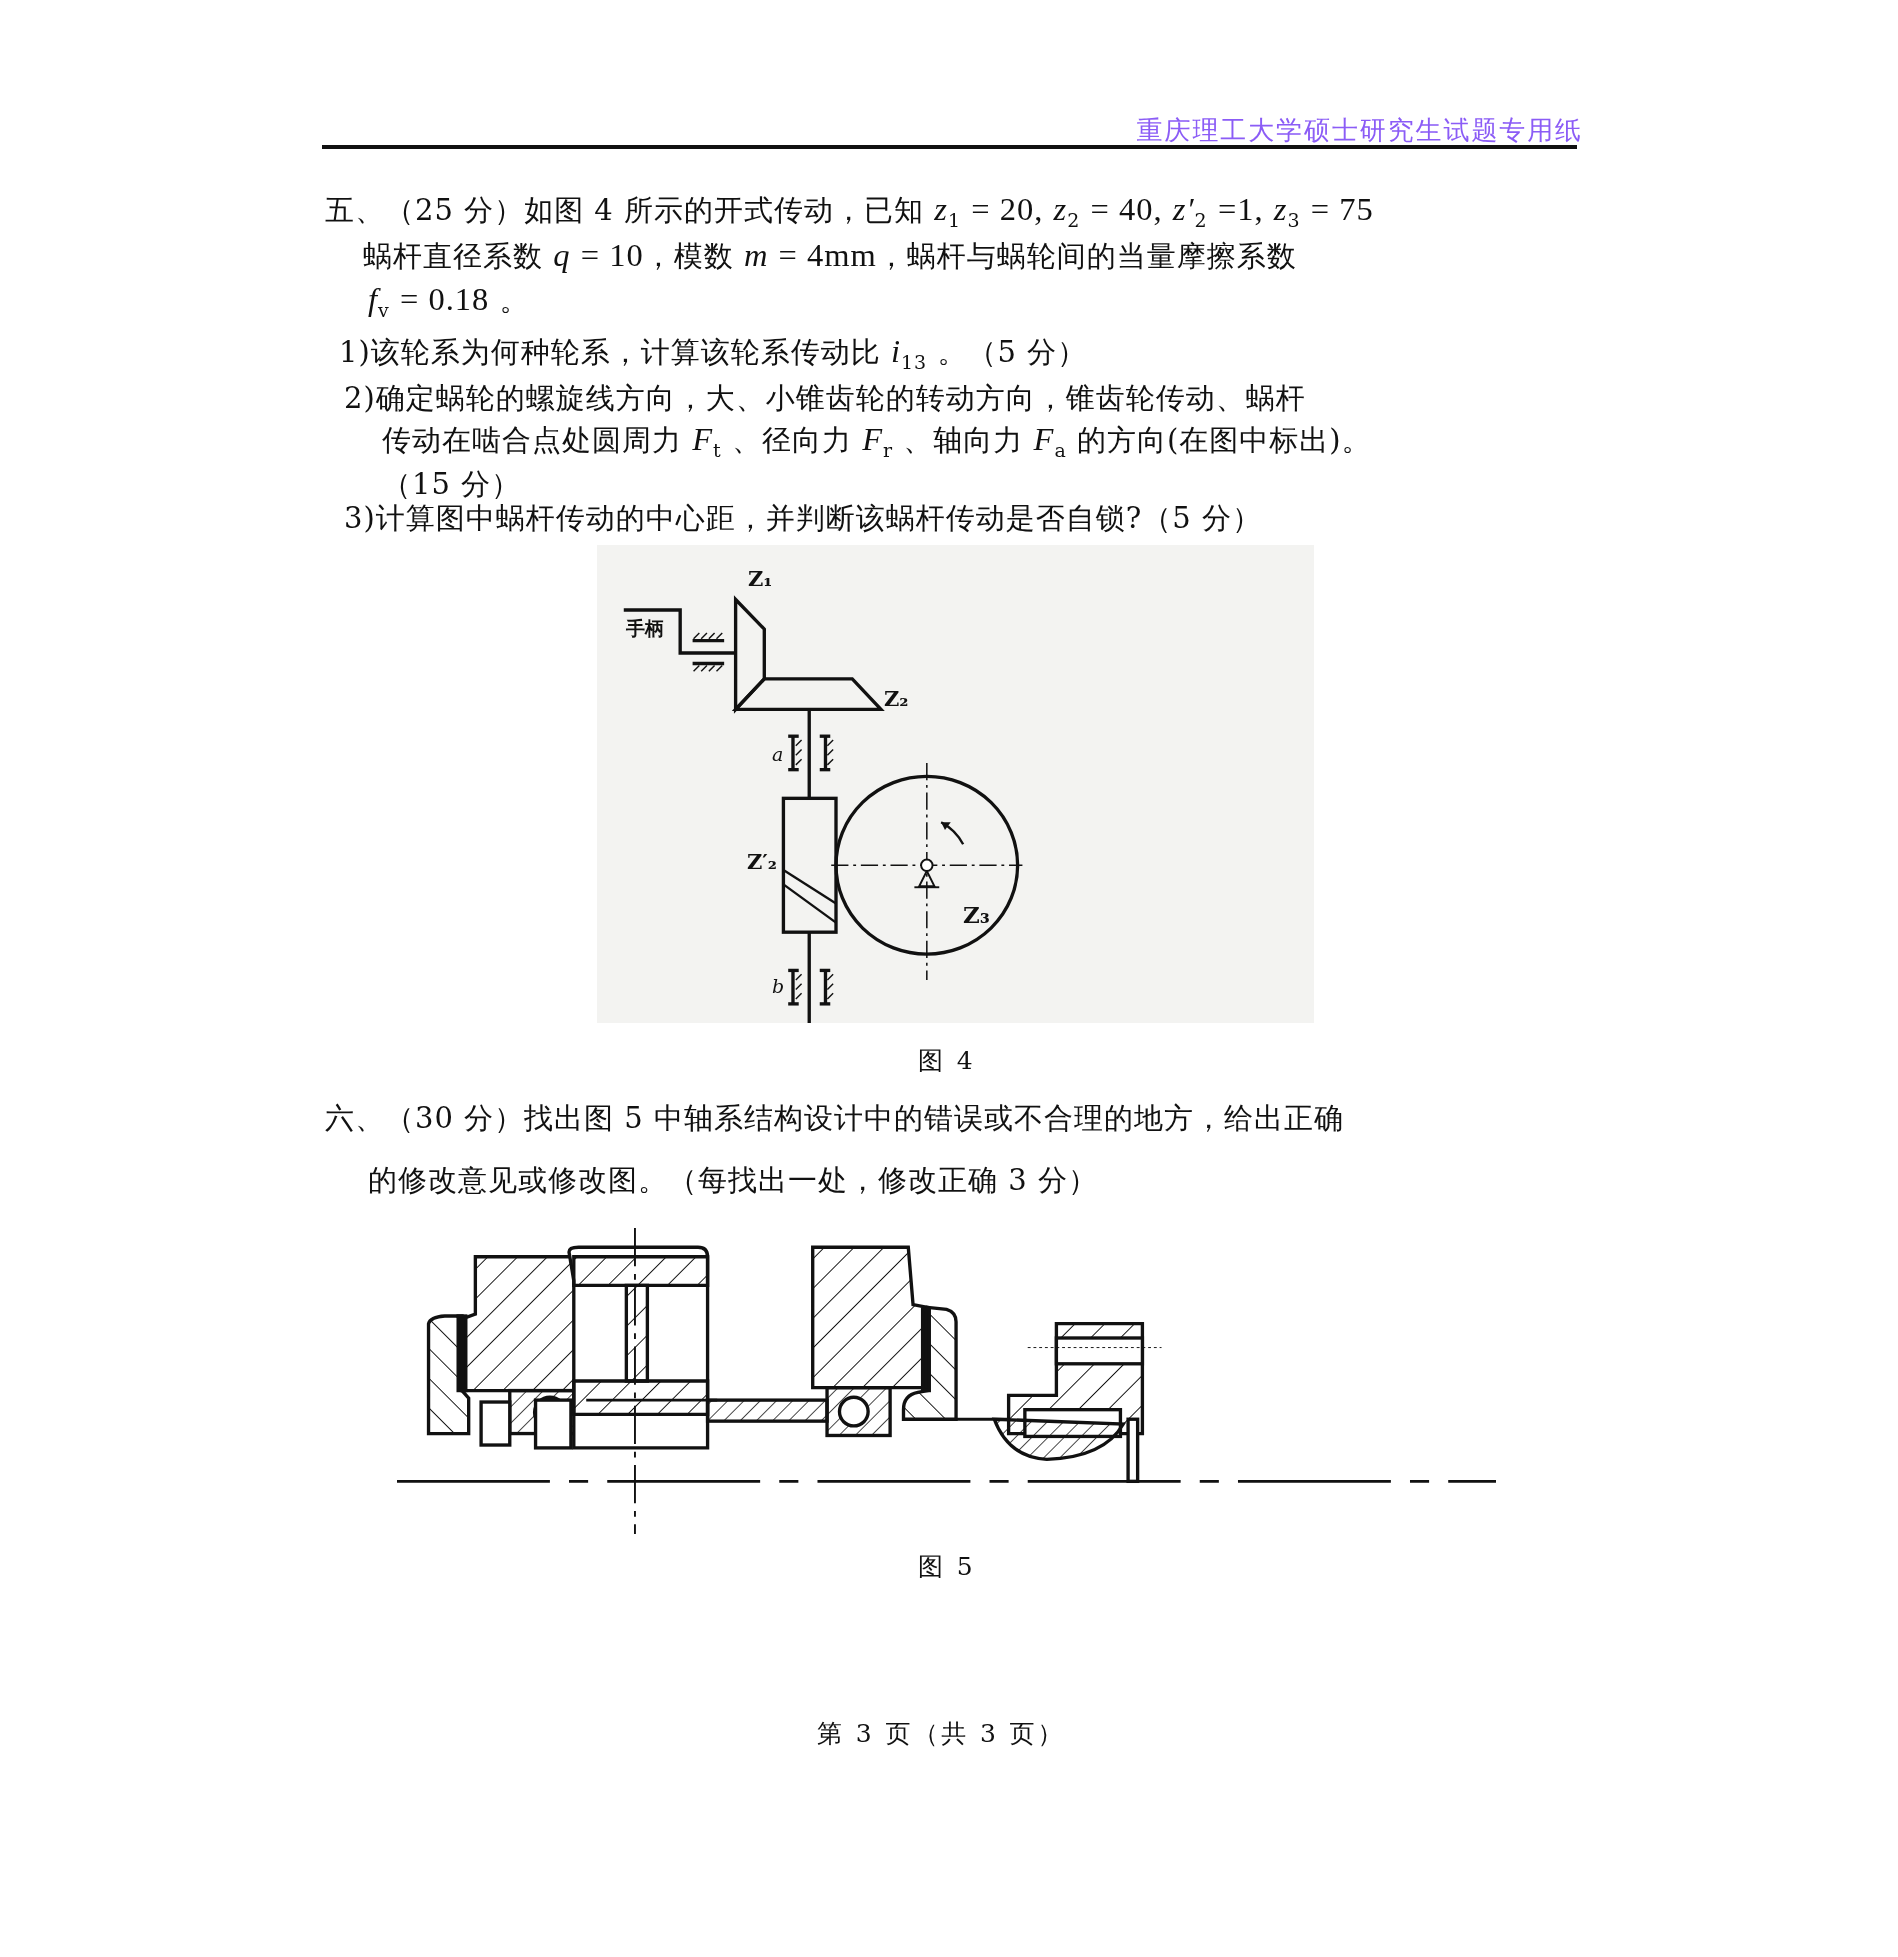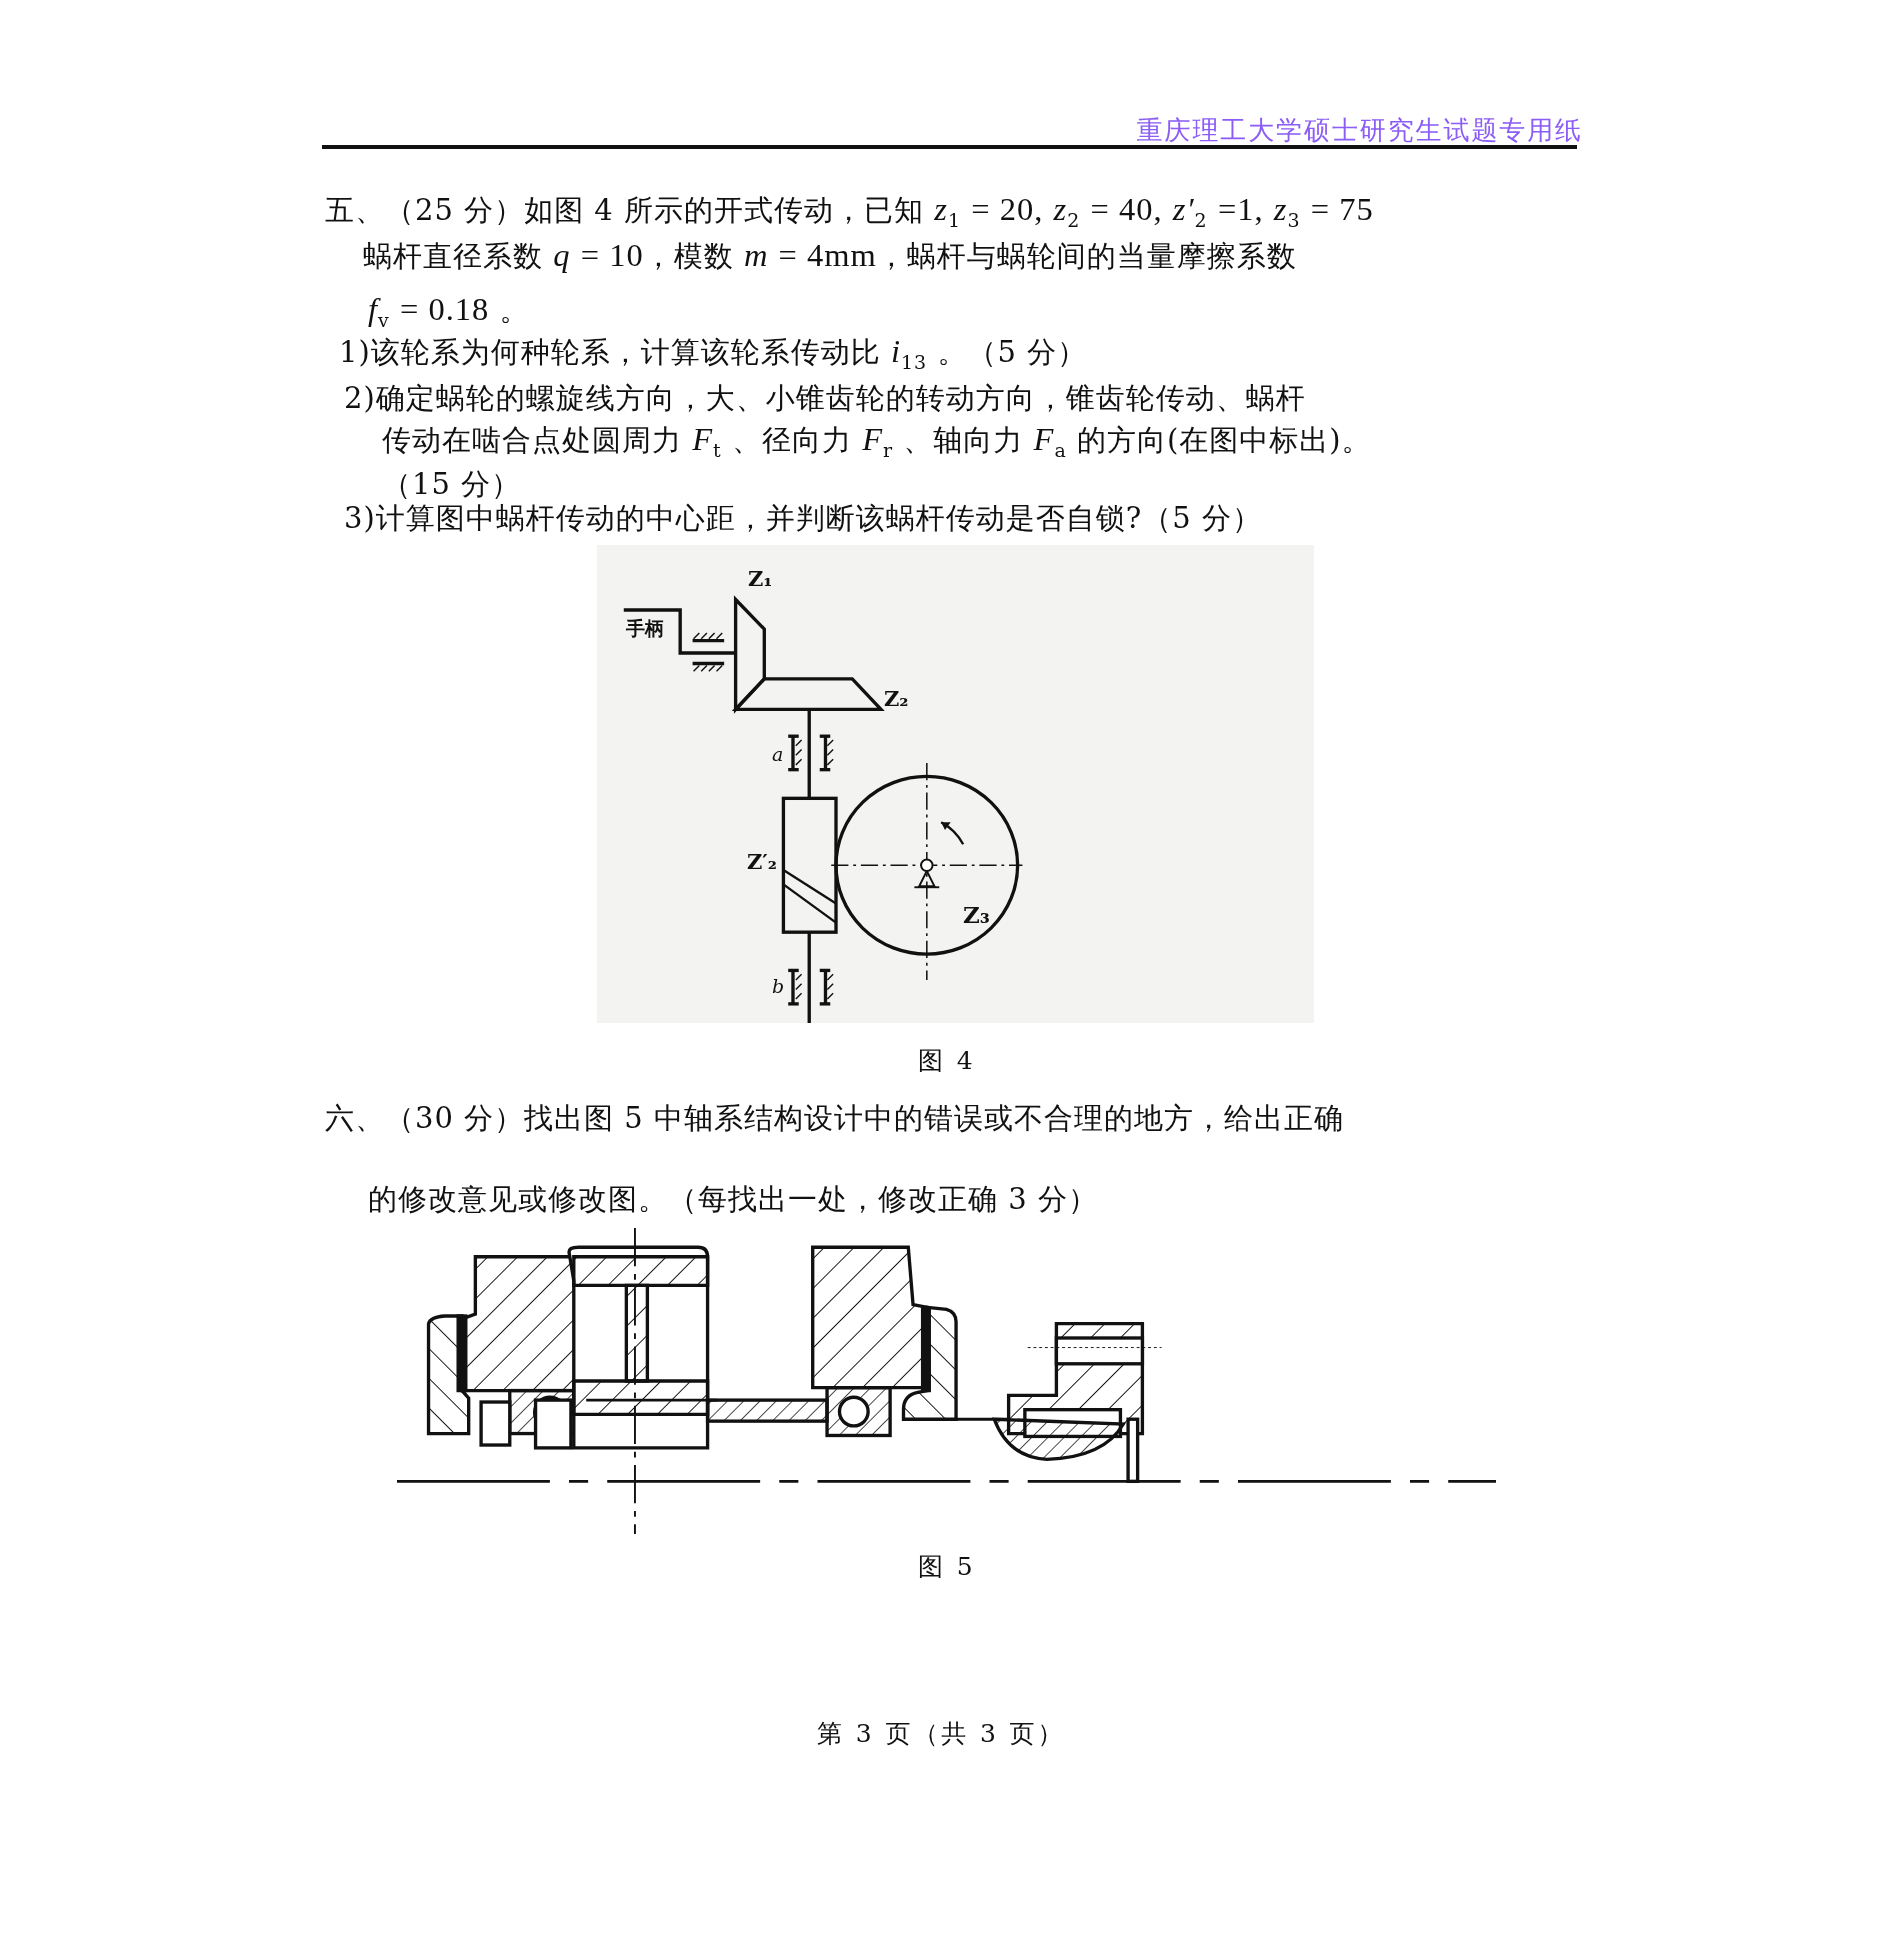--- a/index.html
+++ b/index.html
@@ -37,21 +37,21 @@
 </div>
 
 <div class="abs line" style="left:363px; top:237px;">
   <span>蜗杆直径系数</span>
   <span class="math">q</span>
   <span class="num">= 10</span><span>，模数</span>
   <span class="math">m</span>
   <span class="num">= 4mm</span><span>，蜗杆与蜗轮间的当量摩擦系数</span>
 </div>
 
-<div class="abs line" style="left:368px; top:291px;">
+<div class="abs line" style="left:368px; top:281px;">
   <span class="math">f</span><sub>v</sub>
   <span class="num">= 0.18</span>
   <span>。</span>
 </div>
 
 <div class="abs line" style="left:339px; top:333px;">
   <span>1)该轮系为何种轮系，计算该轮系传动比</span>
   <span class="math">i</span><sub>13</sub>
   <span>。（5 分）</span>
 </div>
@@ -149,21 +149,21 @@
   <span class="abs" style="left:287px; top:141px; font-size:21px; font-weight:bold;">Z₂</span>
   <span class="abs" style="left:150px; top:304px; font-size:21px; font-weight:bold;">Z′₂</span>
   <span class="abs" style="left:366px; top:356px; font-size:23px; font-weight:bold;">Z₃</span>
   <span class="abs" style="left:175px; top:198px; font-size:19px; font-style:italic;">a</span>
   <span class="abs" style="left:175px; top:430px; font-size:19px; font-style:italic;">b</span>
 </div>
 
 <div class="abs caption" style="left:918px; top:1044px;">图 4</div>
 
 <div class="abs line" style="left:325px; top:1099px;">六、（30 分）找出图 5 中轴系结构设计中的错误或不合理的地方，给出正确</div>
-<div class="abs line" style="left:368px; top:1161px;margin-top:19px;">的修改意见或修改图。（每找出一处，修改正确 3 分）</div>
+<div class="abs line" style="left:368px; top:1161px;">的修改意见或修改图。（每找出一处，修改正确 3 分）</div>
 
 <div class="fig" style="left:397px; top:1228px; width:1099px; height:306px;">
   <svg width="1099" height="306" viewBox="0 0 1150 320">
     <defs>
       <pattern id="hatch" patternUnits="userSpaceOnUse" width="22" height="22" patternTransform="rotate(45)">
         <line x1="0" y1="0" x2="0" y2="22" stroke="#111" stroke-width="2"></line>
       </pattern>
       <pattern id="hatch2" patternUnits="userSpaceOnUse" width="22" height="22" patternTransform="rotate(-45)">
         <line x1="0" y1="0" x2="0" y2="22" stroke="#111" stroke-width="2"></line>
       </pattern>

